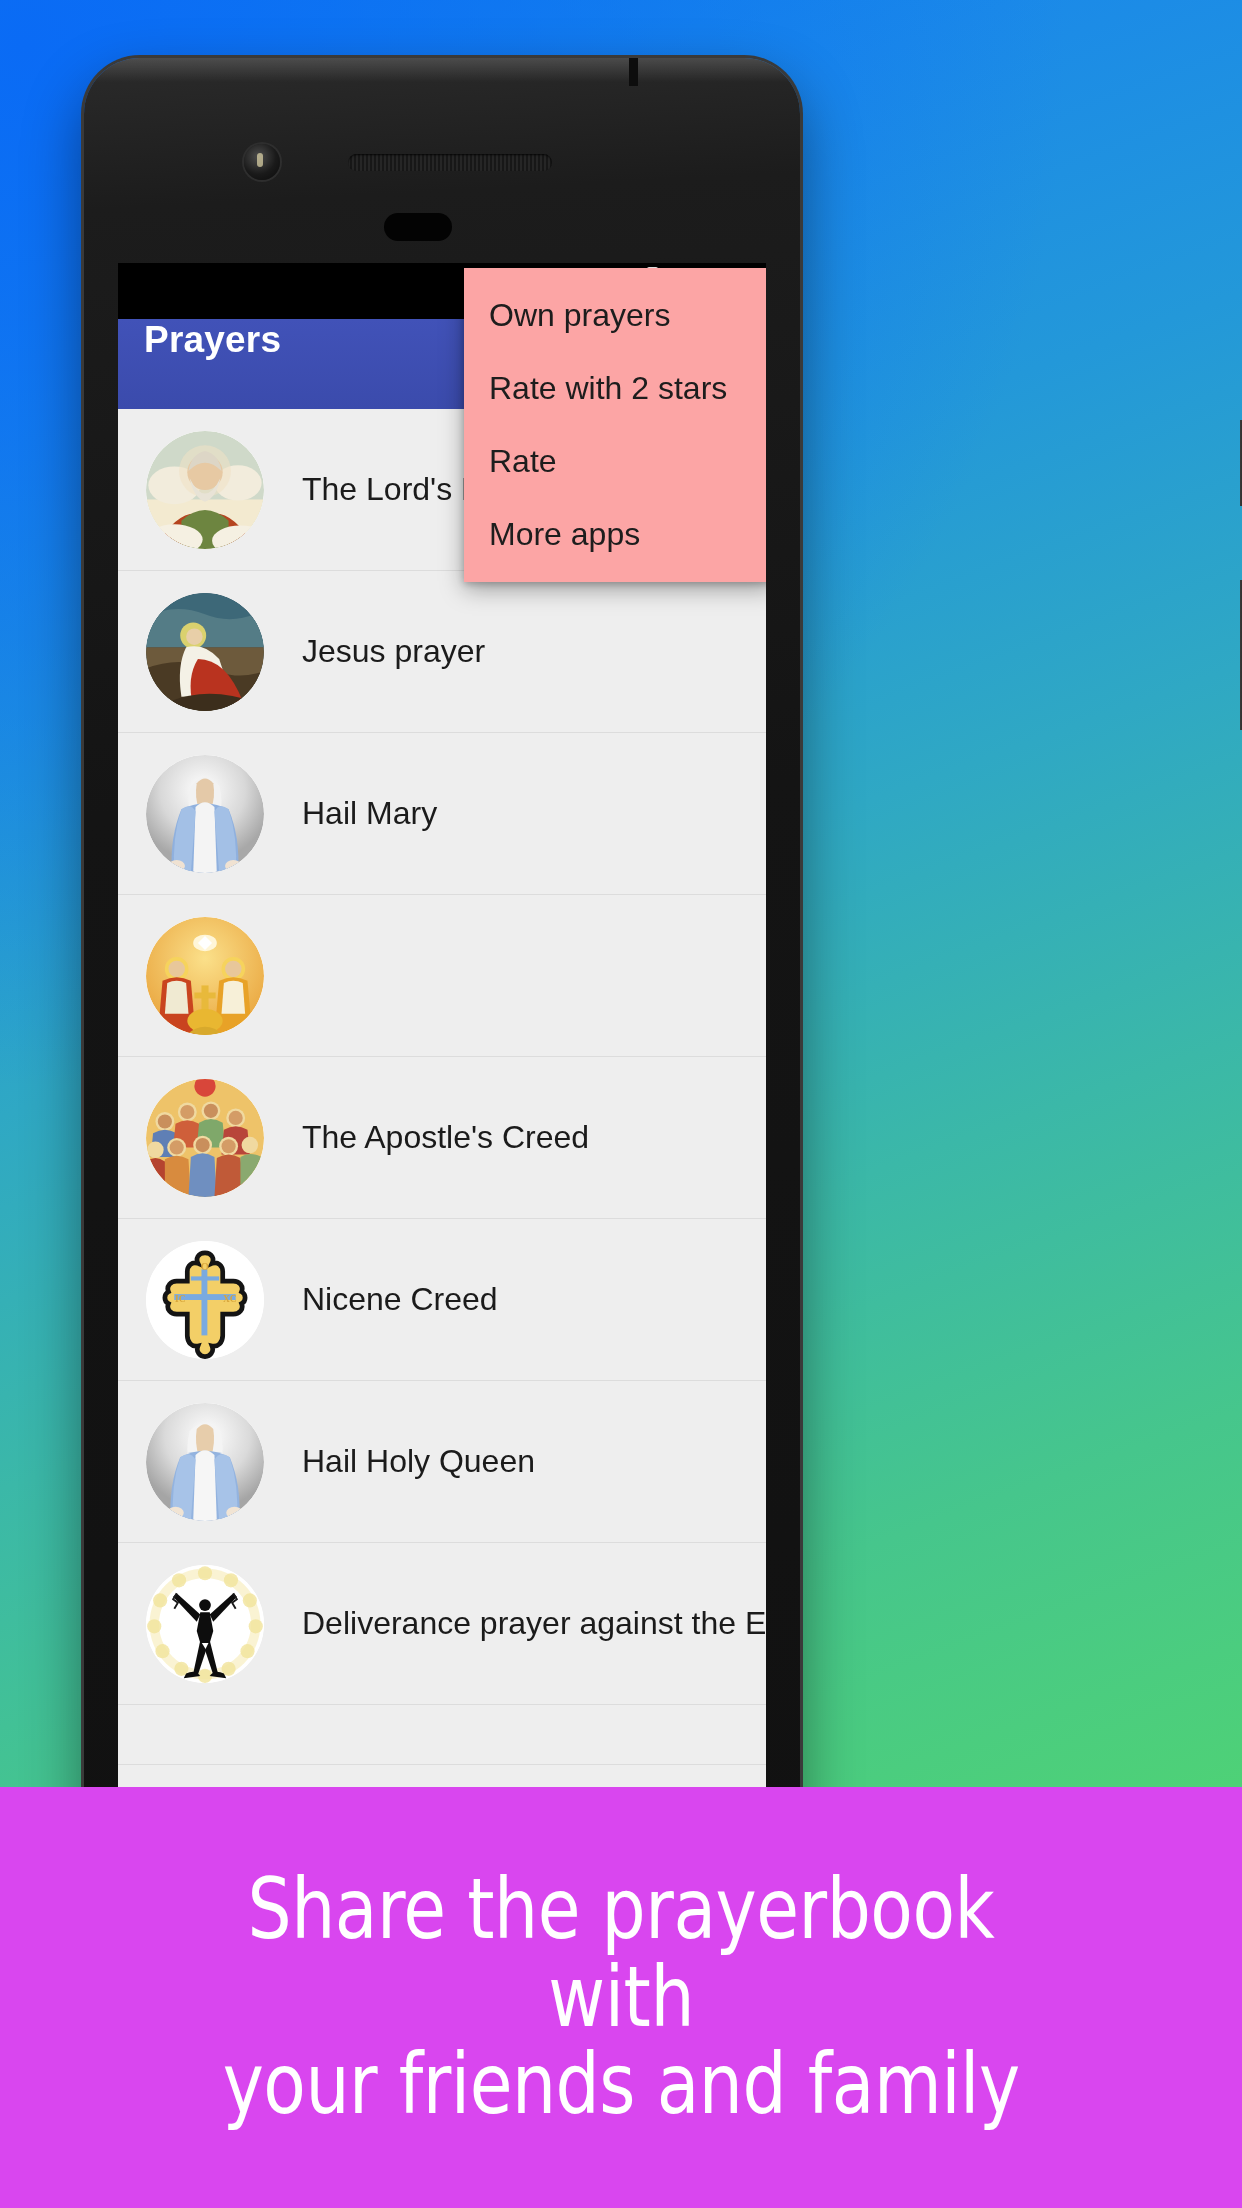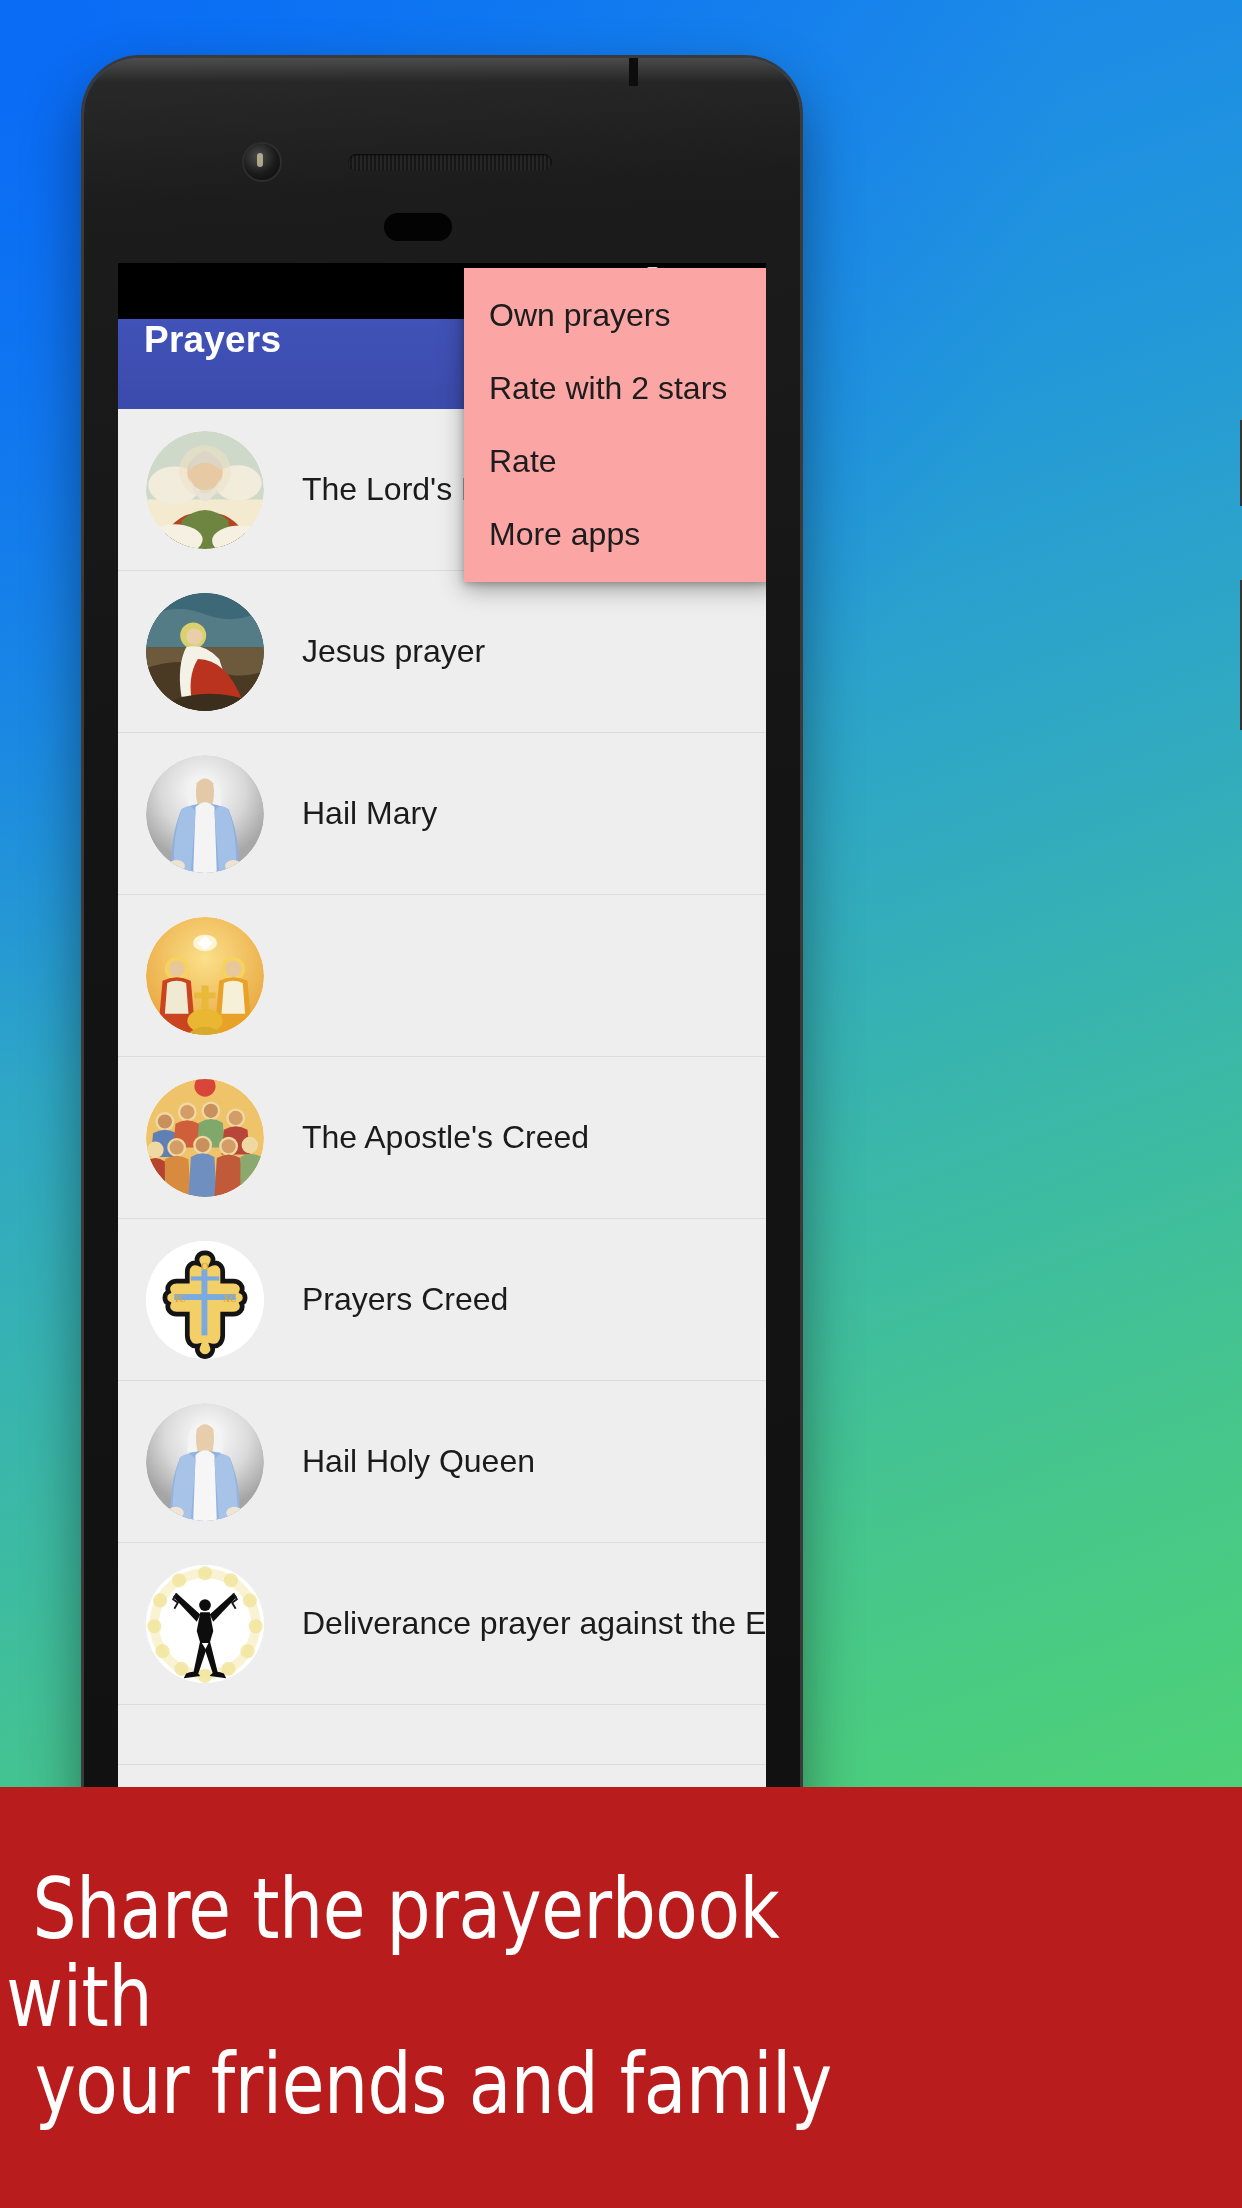--- a/index.html
+++ b/index.html
@@ -27,24 +27,24 @@
   }
   #bg-corner {
     position:absolute; inset:0;
     background:radial-gradient(circle at 2% 2%, #0a6bf5 0%, rgba(10,107,245,0) 42%);
   }
 
   
   #caption-panel {
     position:absolute;
     left:0; right:0; top:1787px; height:421px;
-    background:#b91c1c;
+    background:#d946ef;
     display:flex;
     flex-direction:column;
-    align-items:flex-start;
+    align-items:center;
     justify-content:center;
     z-index:40;
   }
   .caption-line {
     color:#ffffff;
     font-family:"Liberation Sans Narrow","DejaVu Sans Condensed","Liberation Sans",sans-serif;
     font-weight:400;
     font-stretch:condensed;
     line-height:1.04;
     text-align:center;
@@ -465,21 +465,21 @@
               </g>
               <rect x="47" y="24" width="5" height="56" fill="#7aaae0"></rect>
               <rect x="24" y="45" width="52" height="5" fill="#7aaae0"></rect>
               <rect x="38" y="30" width="24" height="3.5" fill="#7aaae0"></rect>
               <text x="50" y="25" font-size="9" font-weight="bold" fill="#d8a53a" text-anchor="middle" font-family="Liberation Serif, serif">O</text>
               <text x="29" y="52" font-size="8" font-weight="bold" fill="#d8a53a" text-anchor="middle" font-family="Liberation Serif, serif">IC</text>
               <text x="71" y="52" font-size="8" font-weight="bold" fill="#d8a53a" text-anchor="middle" font-family="Liberation Serif, serif">XC</text>
             </g>
           </svg>
         </span>
-        <span class="item-label">Prayers Creed</span>
+        <span class="item-label">Nicene Creed</span>
       </div>
 
       <div class="list-item">
         <span class="thumb">
           <svg viewBox="0 0 100 100">
             <defs>
               <clipPath id="c7">
                   <circle cx="50" cy="50" r="50"></circle>
                 </clipPath>
               <radialGradient id="g7" cx="52%" cy="28%" r="62%">

